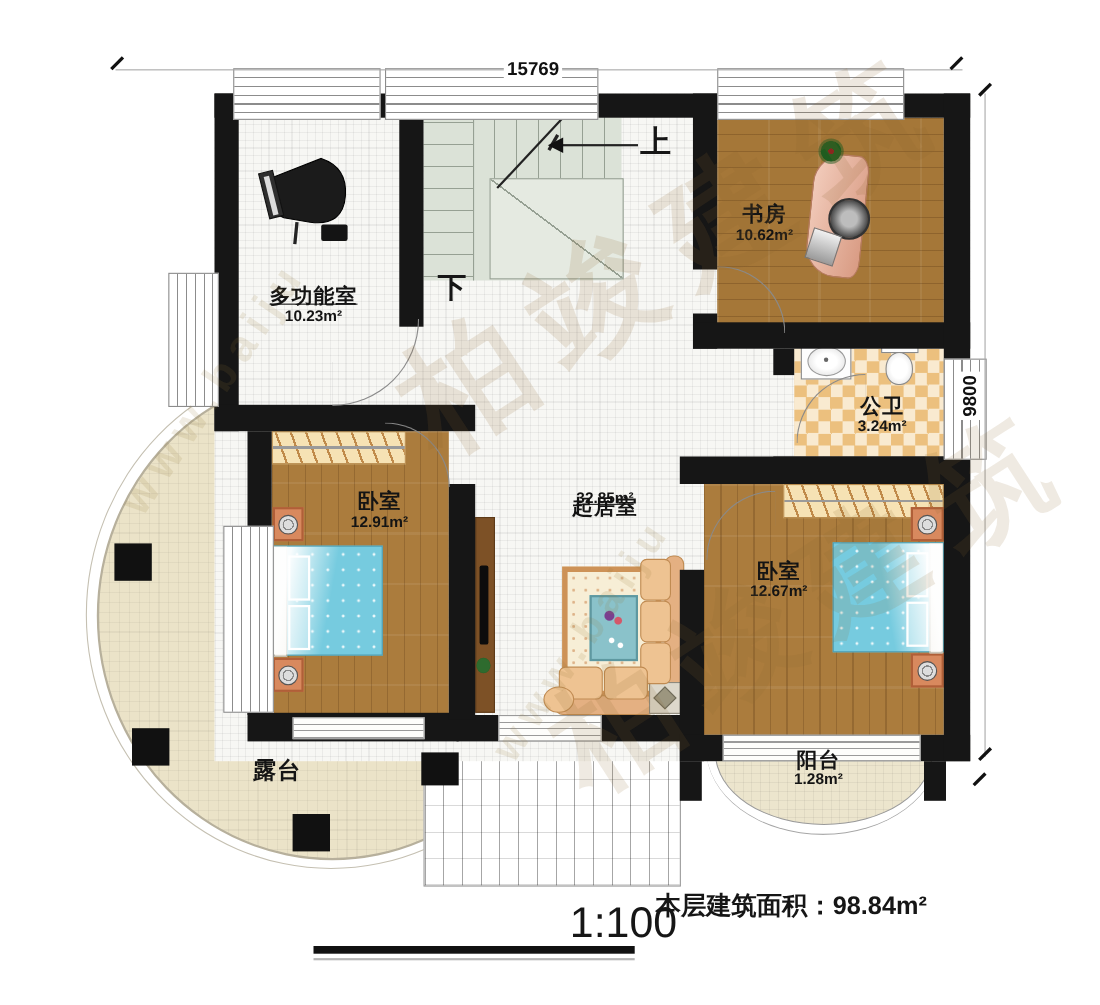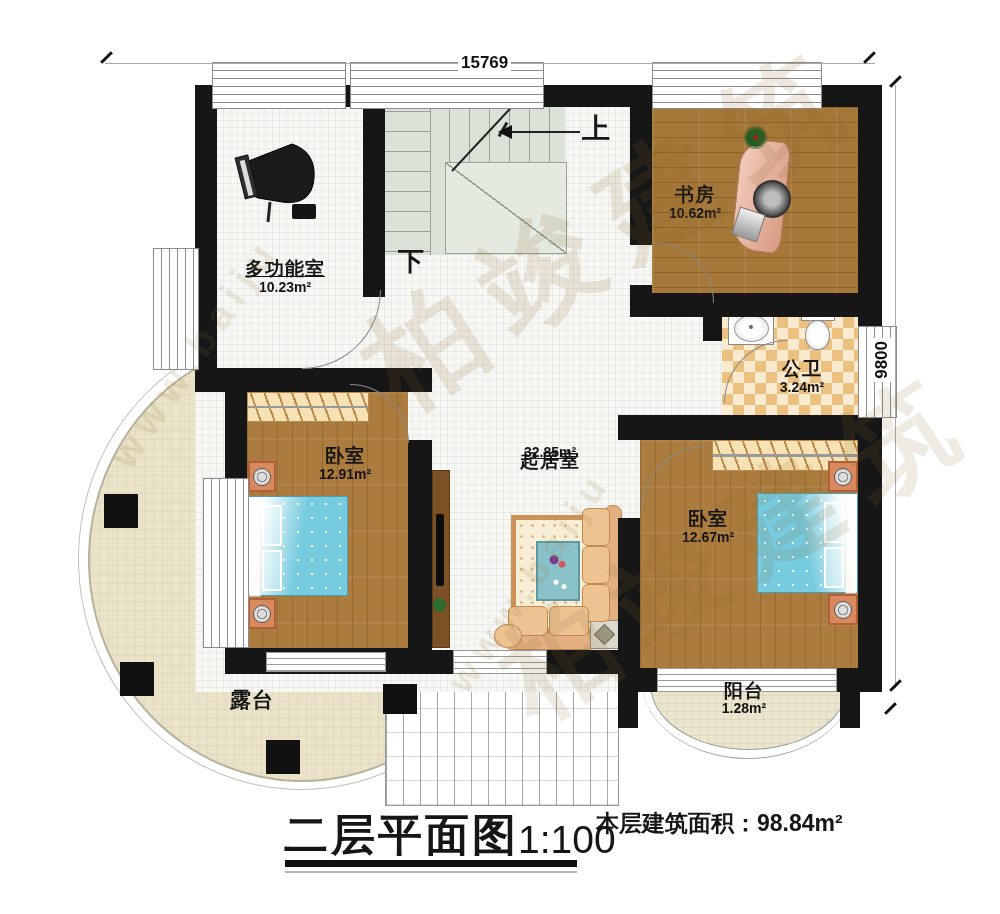--- a/index.html
+++ b/index.html
@@ -215,21 +215,20 @@
   <div class="tick" style="left:888px;top:80px;"></div>
   <div class="tick" style="left:888px;top:684px;"></div>
   <div class="tick" style="left:883px;top:707px;"></div>
   <div class="dimlabel" style="left:872px;top:338px;writing-mode:vertical-rl;transform:rotate(180deg);padding:3px 0;">9800</div>
 
   <div class="wm" style="left:330px;top:150px;font-size:115px;letter-spacing:26px;color:rgba(140,104,50,.15);transform:rotate(-33deg);">柏竣建筑</div>
   <div class="wm" style="left:470px;top:470px;font-size:110px;letter-spacing:24px;color:rgba(140,104,50,.14);transform:rotate(-33deg);">柏竣建筑</div>
   <div class="wm" style="left:60px;top:330px;font-size:40px;letter-spacing:8px;color:rgba(150,120,60,.14);transform:rotate(-56deg);">www.baiju</div>
   <div class="wm" style="left:400px;top:560px;font-size:38px;letter-spacing:8px;color:rgba(150,120,60,.14);transform:rotate(-56deg);">www.baiju</div>
 
-  <div class="abs" style="left:284px;top:806px;font-size:44px;font-weight:800;letter-spacing:3px;z-index:25;">二层平面图</div>
   <div class="abs" style="left:518px;top:818px;font-size:39px;font-weight:500;z-index:25;">1:100</div>
   <div class="abs" style="left:285px;top:860px;width:292px;height:7px;background:#111;z-index:25;"></div>
   <div class="abs" style="left:285px;top:871px;width:292px;height:2px;background:#b5b5b5;z-index:25;"></div>
   <div class="abs" style="left:596px;top:808px;font-size:23px;font-weight:700;z-index:25;">
     <span>本层建筑面积：</span><span>98.84m²</span>
   </div>
 
 </div>
 
 </body></html>

